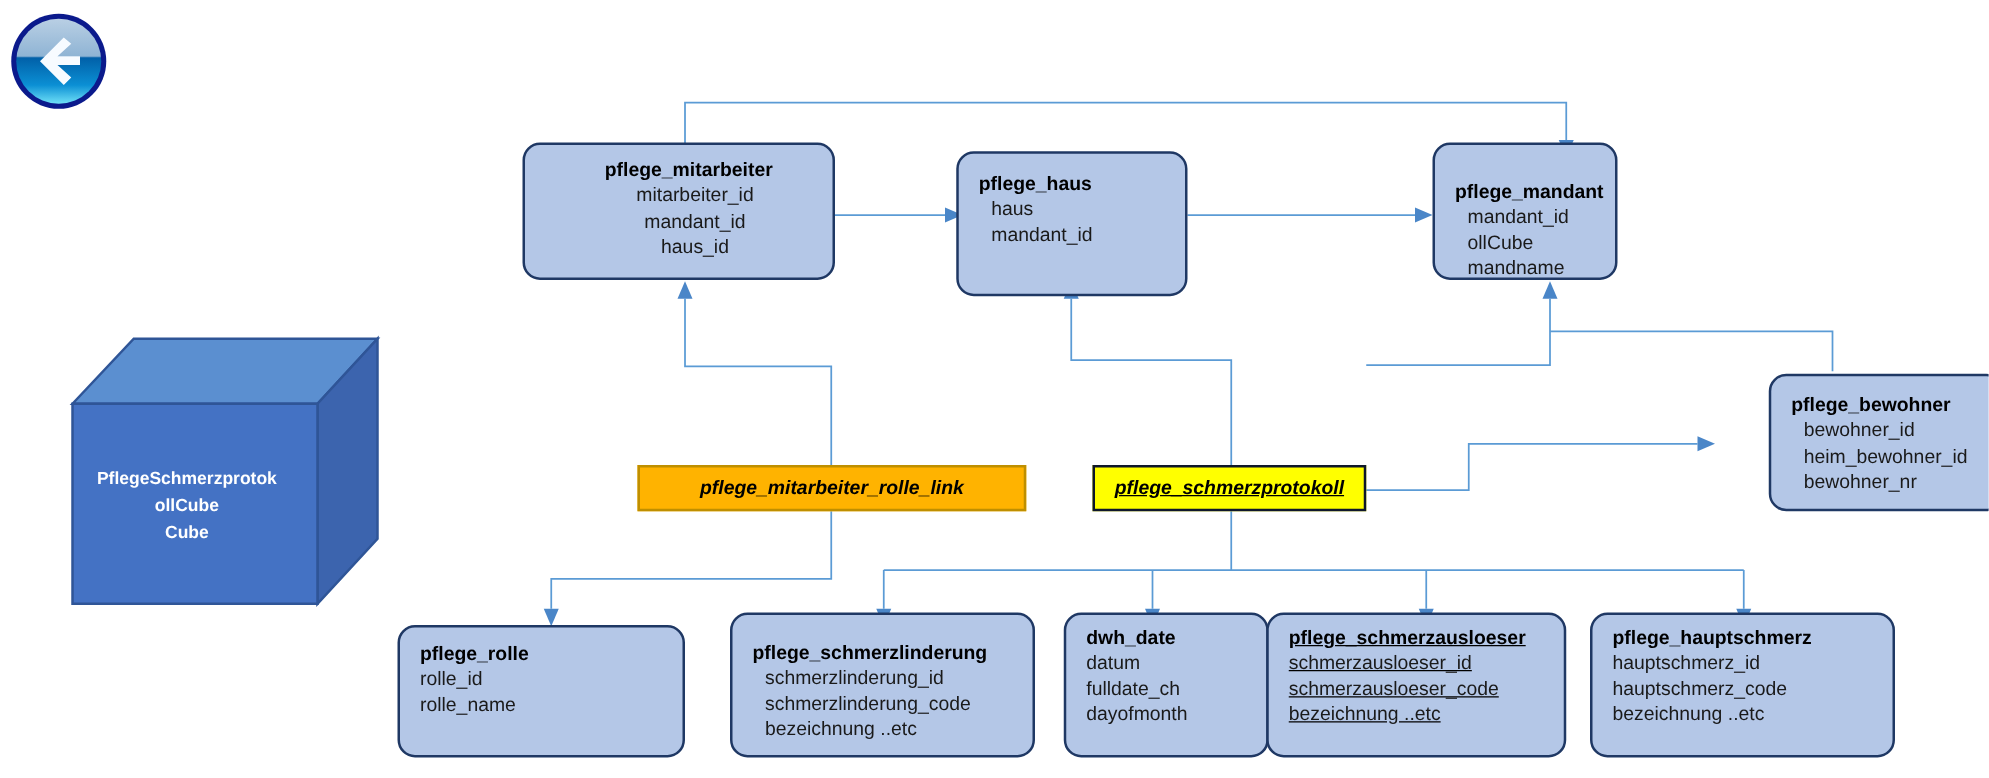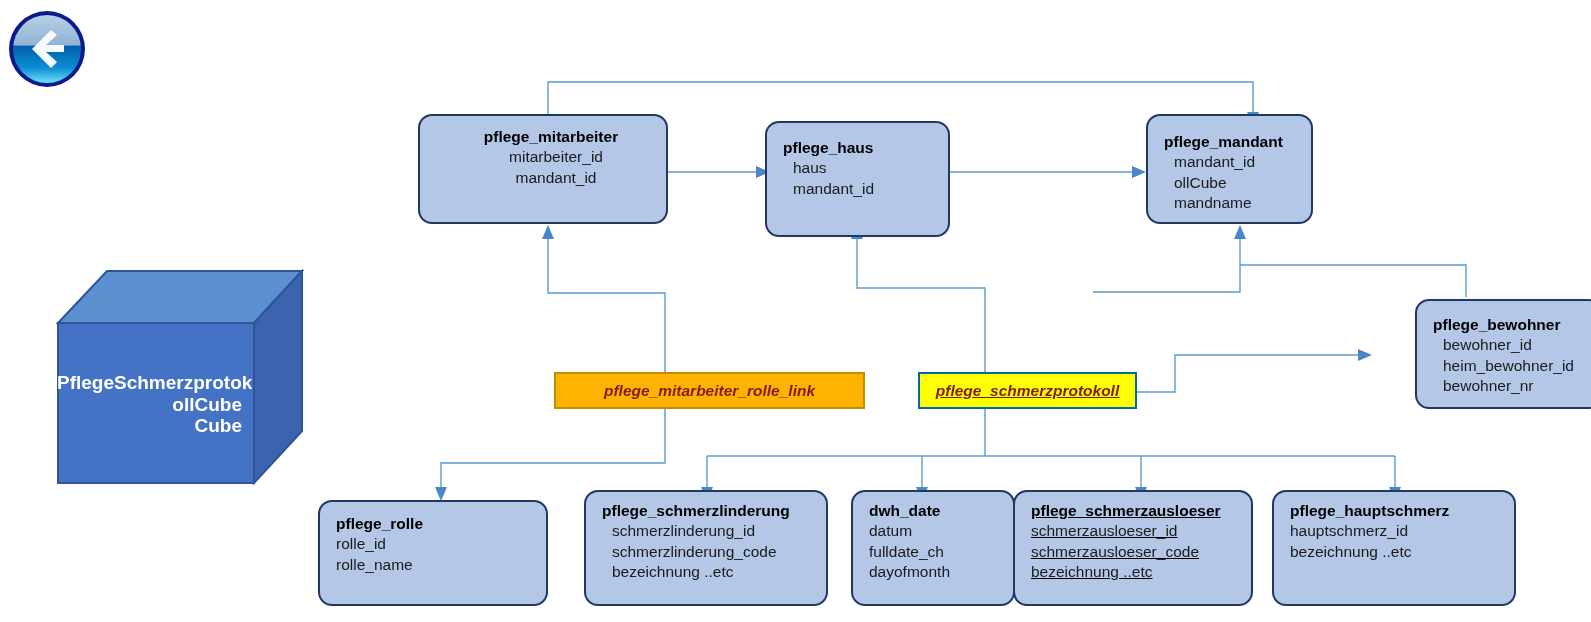--- a/index.html
+++ b/index.html
@@ -34,24 +34,24 @@
     left: 55px;
     top: 268px;
     width: 250px;
     height: 220px;
   }
   #cube-label {
     position: absolute;
     left: 57px;
     top: 372px;
     width: 185px;
-    text-align: right;
+    text-align: center;
     color: #ffffff;
     font-weight: bold;
-    font-size: 19px;
+    font-size: 14px;
     line-height: 21.5px;
     pointer-events: none;
     white-space: pre-line;
   }
 
   
   .entity {
     position: absolute;
     box-sizing: border-box;
     background: #b4c7e7;
@@ -79,30 +79,29 @@
   
   .hl-box {
     position: absolute;
     box-sizing: border-box;
     display: flex;
     align-items: center;
     justify-content: center;
     font-weight: bold;
     font-style: italic;
     font-size: 15.5px;
-    color: #7f1d1d;
-    margin-left: 44px;
+    color: #000000;
   }
   #box-rolle-link {
     background: #ffb300;
     border: 2px solid #bf8f00;
   }
   #box-schmerzprotokoll {
     background: #ffff00;
-    border: 2px solid #0369a1;
+    border: 2px solid #0f172a;
   }
   #box-schmerzprotokoll .hl-text { text-decoration: underline; }
 
   
   #wires {
     position: absolute;
     left: 0;
     top: 0;
     width: 1591px;
     height: 622px;
@@ -177,49 +176,50 @@
     <polygon points="3,55 199,55 199,215 3,215" fill="#4472c4" stroke="#2f5597" stroke-width="2"></polygon>
   </svg>
   <div id="cube-label">PflegeSchmerzprotok
 ollCube
 Cube</div>
 
   <div class="entity" id="ent-mitarbeiter" style="left:418px; top:114px; width:250px; height:110px;text-align:center;">
     <div class="ent-title">pflege_mitarbeiter</div>
     <div class="ent-field">mitarbeiter_id</div>
     <div class="ent-field">mandant_id</div>
+    <div class="ent-field">haus_id</div>
   </div>
 
   <div class="entity" id="ent-haus" style="left:765px; top:121px; width:185px; height:116px; padding-top:14px;">
     <div class="ent-title">pflege_haus</div>
     <div class="ent-field">haus</div>
     <div class="ent-field">mandant_id</div>
   </div>
 
-  <div class="entity" id="ent-mandant" style="left:1146px; top:114px; width:167px; height:110px; padding-top:15px;">
+  <div class="entity" id="ent-mandant" style="left:1146px; top:114px; width:148px; height:110px; padding-top:27px;">
     <div class="ent-title">pflege_mandant</div>
     <div class="ent-field">mandant_id</div>
     <div class="ent-field">ollCube</div>
     <div class="ent-field">mandname</div>
   </div>
 
   <div class="entity" id="ent-bewohner" style="left:1372px; top:299px; width:188px; height:110px; padding-top:13px;margin-left:43px;">
     <div class="ent-title">pflege_bewohner</div>
     <div class="ent-field">bewohner_id</div>
     <div class="ent-field">heim_bewohner_id</div>
     <div class="ent-field">bewohner_nr</div>
   </div>
 
   <div class="entity flush" id="ent-rolle" style="left:318px; top:500px; width:230px; height:106px; padding-top:11px;">
     <div class="ent-title">pflege_rolle</div>
     <div class="ent-field">rolle_id</div>
     <div class="ent-field">rolle_name</div>
   </div>
 
-  <div class="entity" id="ent-schmerzlinderung" style="left:584px; top:490px; width:244px; height:116px; padding-top:8px;">
+  <div class="entity" id="ent-schmerzlinderung" style="left:584px; top:490px; width:244px; height:116px; padding-top:20px;">
     <div class="ent-title">pflege_schmerzlinderung</div>
     <div class="ent-field">schmerzlinderung_id</div>
     <div class="ent-field">schmerzlinderung_code</div>
     <div class="ent-field">bezeichnung ..etc</div>
   </div>
 
   <div class="entity flush" id="ent-dwhdate" style="left:851px; top:490px; width:164px; height:116px; padding-top:8px;">
     <div class="ent-title">dwh_date</div>
     <div class="ent-field">datum</div>
     <div class="ent-field">fulldate_ch</div>
@@ -229,20 +229,21 @@
   <div class="entity flush" id="ent-schmerzausloeser" style="left:1013px; top:490px; width:240px; height:116px; padding-top:8px;text-decoration:underline;">
     <div class="ent-title">pflege_schmerzausloeser</div>
     <div class="ent-field">schmerzausloeser_id</div>
     <div class="ent-field">schmerzausloeser_code</div>
     <div class="ent-field">bezeichnung ..etc</div>
   </div>
 
   <div class="entity flush" id="ent-hauptschmerz" style="left:1272px; top:490px; width:244px; height:116px; padding-top:8px;">
     <div class="ent-title">pflege_hauptschmerz</div>
     <div class="ent-field">hauptschmerz_id</div>
+    <div class="ent-field">hauptschmerz_code</div>
     <div class="ent-field">bezeichnung ..etc</div>
   </div>
 
   <div class="hl-box" id="box-rolle-link" style="left:510px; top:372px; width:311px; height:37px;">
     <span class="hl-text">pflege_mitarbeiter_rolle_link</span>
   </div>
 
   <div class="hl-box" id="box-schmerzprotokoll" style="left:874px; top:372px; width:219px; height:37px;">
     <span class="hl-text">pflege_schmerzprotokoll</span>
   </div>

